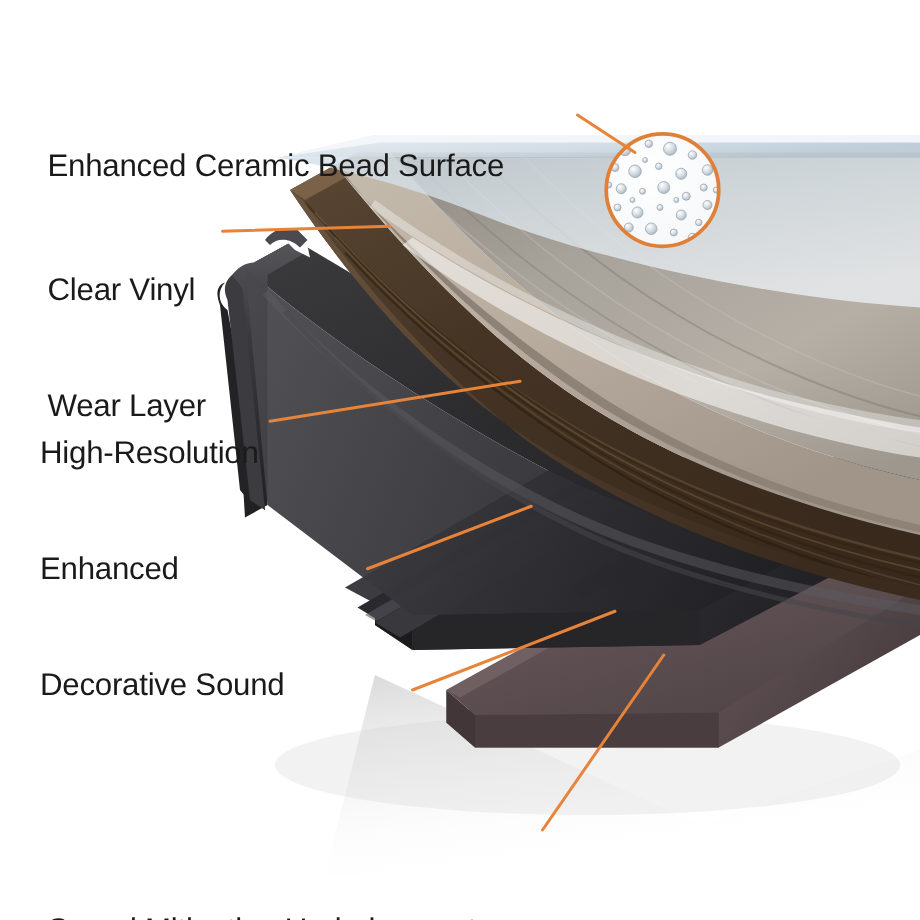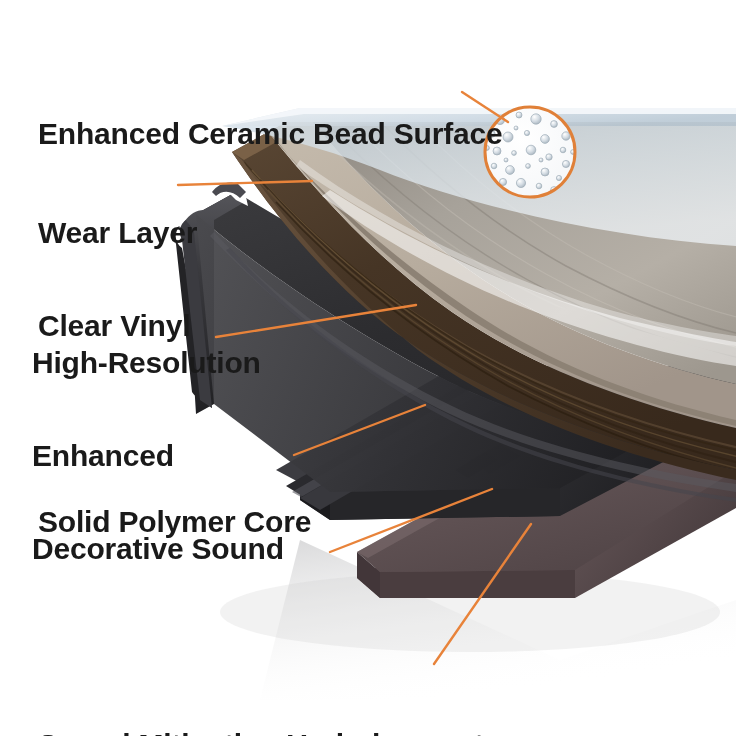--- a/index.html
+++ b/index.html
@@ -19,25 +19,25 @@
     position: absolute;
     left: 0;
     top: 0;
     width: 736px;
     height: 736px;
   }
   .callout-label {
     position: absolute;
     color: #1a1a1a;
     font-family: "Liberation Sans", sans-serif;
-    font-size: 30px;
+    font-size: 25px;
     line-height: 31px;
     letter-spacing: -0.2px;
     white-space: pre;
-    font-weight: 700;
+    font-weight: 400;
   }
   .callout-label .ln { display: block; }
 </style>
 </head>
 <body>
 
 <div id="page">
 
   <svg id="art" viewBox="0 0 736 736">
     <defs>
@@ -296,33 +296,30 @@
       <line x1="330" y1="552" x2="492" y2="489"></line>
       <line x1="434" y1="664" x2="531" y2="524"></line>
     </g>
   </svg>
 
   <div class="callout-label" style="left:38px; top:56px;">
     <span class="ln">Enhanced Ceramic Bead Surface</span>
   </div>
 
   <div class="callout-label" style="left:38px; top:155px;">
+    <span class="ln">Clear Vinyl</span>
     <span class="ln">Wear Layer</span>
-    <span class="ln">Clear Vinyl</span>
   </div>
 
   <div class="callout-label" style="left:32px; top:285px;">
     <span class="ln">High-Resolution</span>
     <span class="ln">Enhanced</span>
     <span class="ln">Decorative Sound</span>
   </div>
 
-  <div class="callout-label" style="left:38px; top:444px;">
-    <span class="ln">Solid Polymer Core</span>
-  </div>
 
   <div class="callout-label" style="left:38px; top:538px;">
   </div>
 
   <div class="callout-label" style="left:38px; top:667px;">
     <span class="ln">Sound Mitigating Underlayment</span>
   </div>
 
 </div>
 

